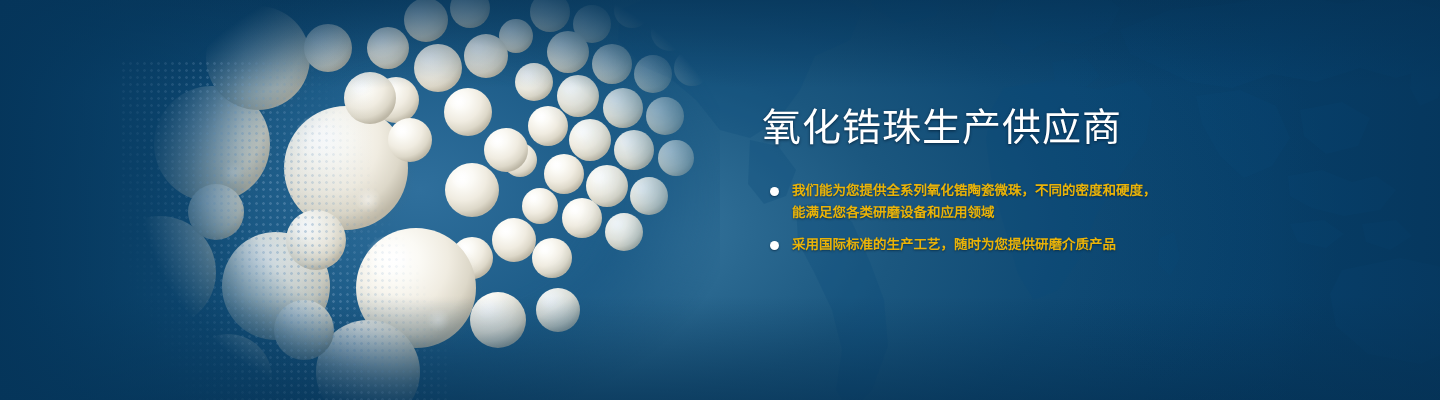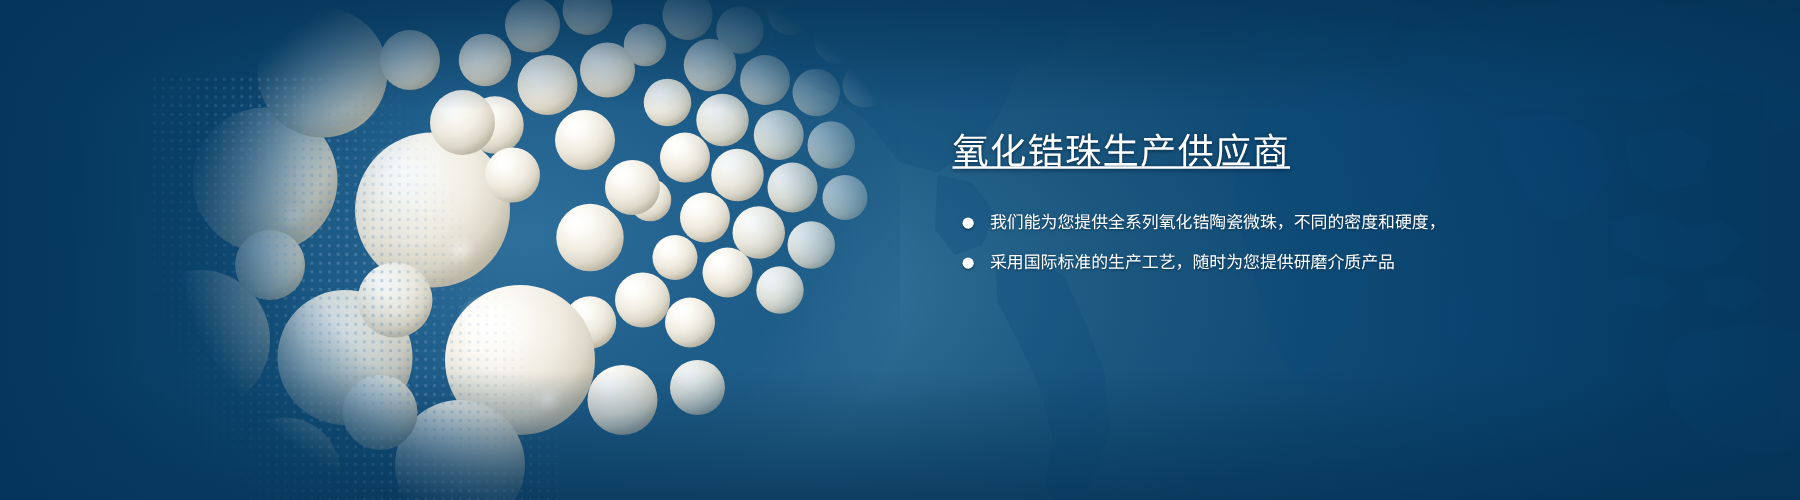--- a/index.html
+++ b/index.html
@@ -74,37 +74,36 @@
   }
 
   
   .copy {
     position:absolute;
     left:762px; top:104px;
     width:470px;
   }
   .headline {
     color:#ffffff;
-    font-size:29px;
+    font-size:39px;
     line-height:1.25;
     letter-spacing:1px;
     font-weight:400;
     text-shadow:0 1px 3px rgba(2,26,48,0.75);
     white-space:nowrap;
-    text-decoration:underline;
   }
   .bullets { margin-top:27px; list-style:none; }
   .bullet {
     position:relative;
     padding-left:30px;
     margin-bottom:9px;
-    color:#ffffff;
+    color:#eab308;
     font-size:13.5px;
     line-height:1.68;
-    font-weight:400;
+    font-weight:700;
     text-shadow:0 1px 2px rgba(2,26,48,0.6);
   }
   .bullet:last-child { margin-bottom:15px; }
   .bullet .dot {
     position:absolute;
     left:8px; top:7px;
     width:9px; height:9px;
     border-radius:50%;
     background:#ffffff;
     box-shadow:0 1px 2px rgba(2,26,48,0.55);
@@ -318,20 +317,21 @@
   <div class="copy">
 
     <h1 class="headline">氧化锆珠生产供应商</h1>
 
     <ul class="bullets">
 
       <li class="bullet">
         <span class="dot"></span>
         <span class="txt">
           <span>我们能为您提供全系列氧化锆陶瓷微珠，不同的密度和硬度，</span>
+          <span class="l2">能满足您各类研磨设备和应用领域</span>
         </span>
       </li>
 
 
       <li class="bullet">
         <span class="dot"></span>
         <span class="txt">
           <span>采用国际标准的生产工艺，随时为您提供研磨介质产品</span>
         </span>
       </li>

